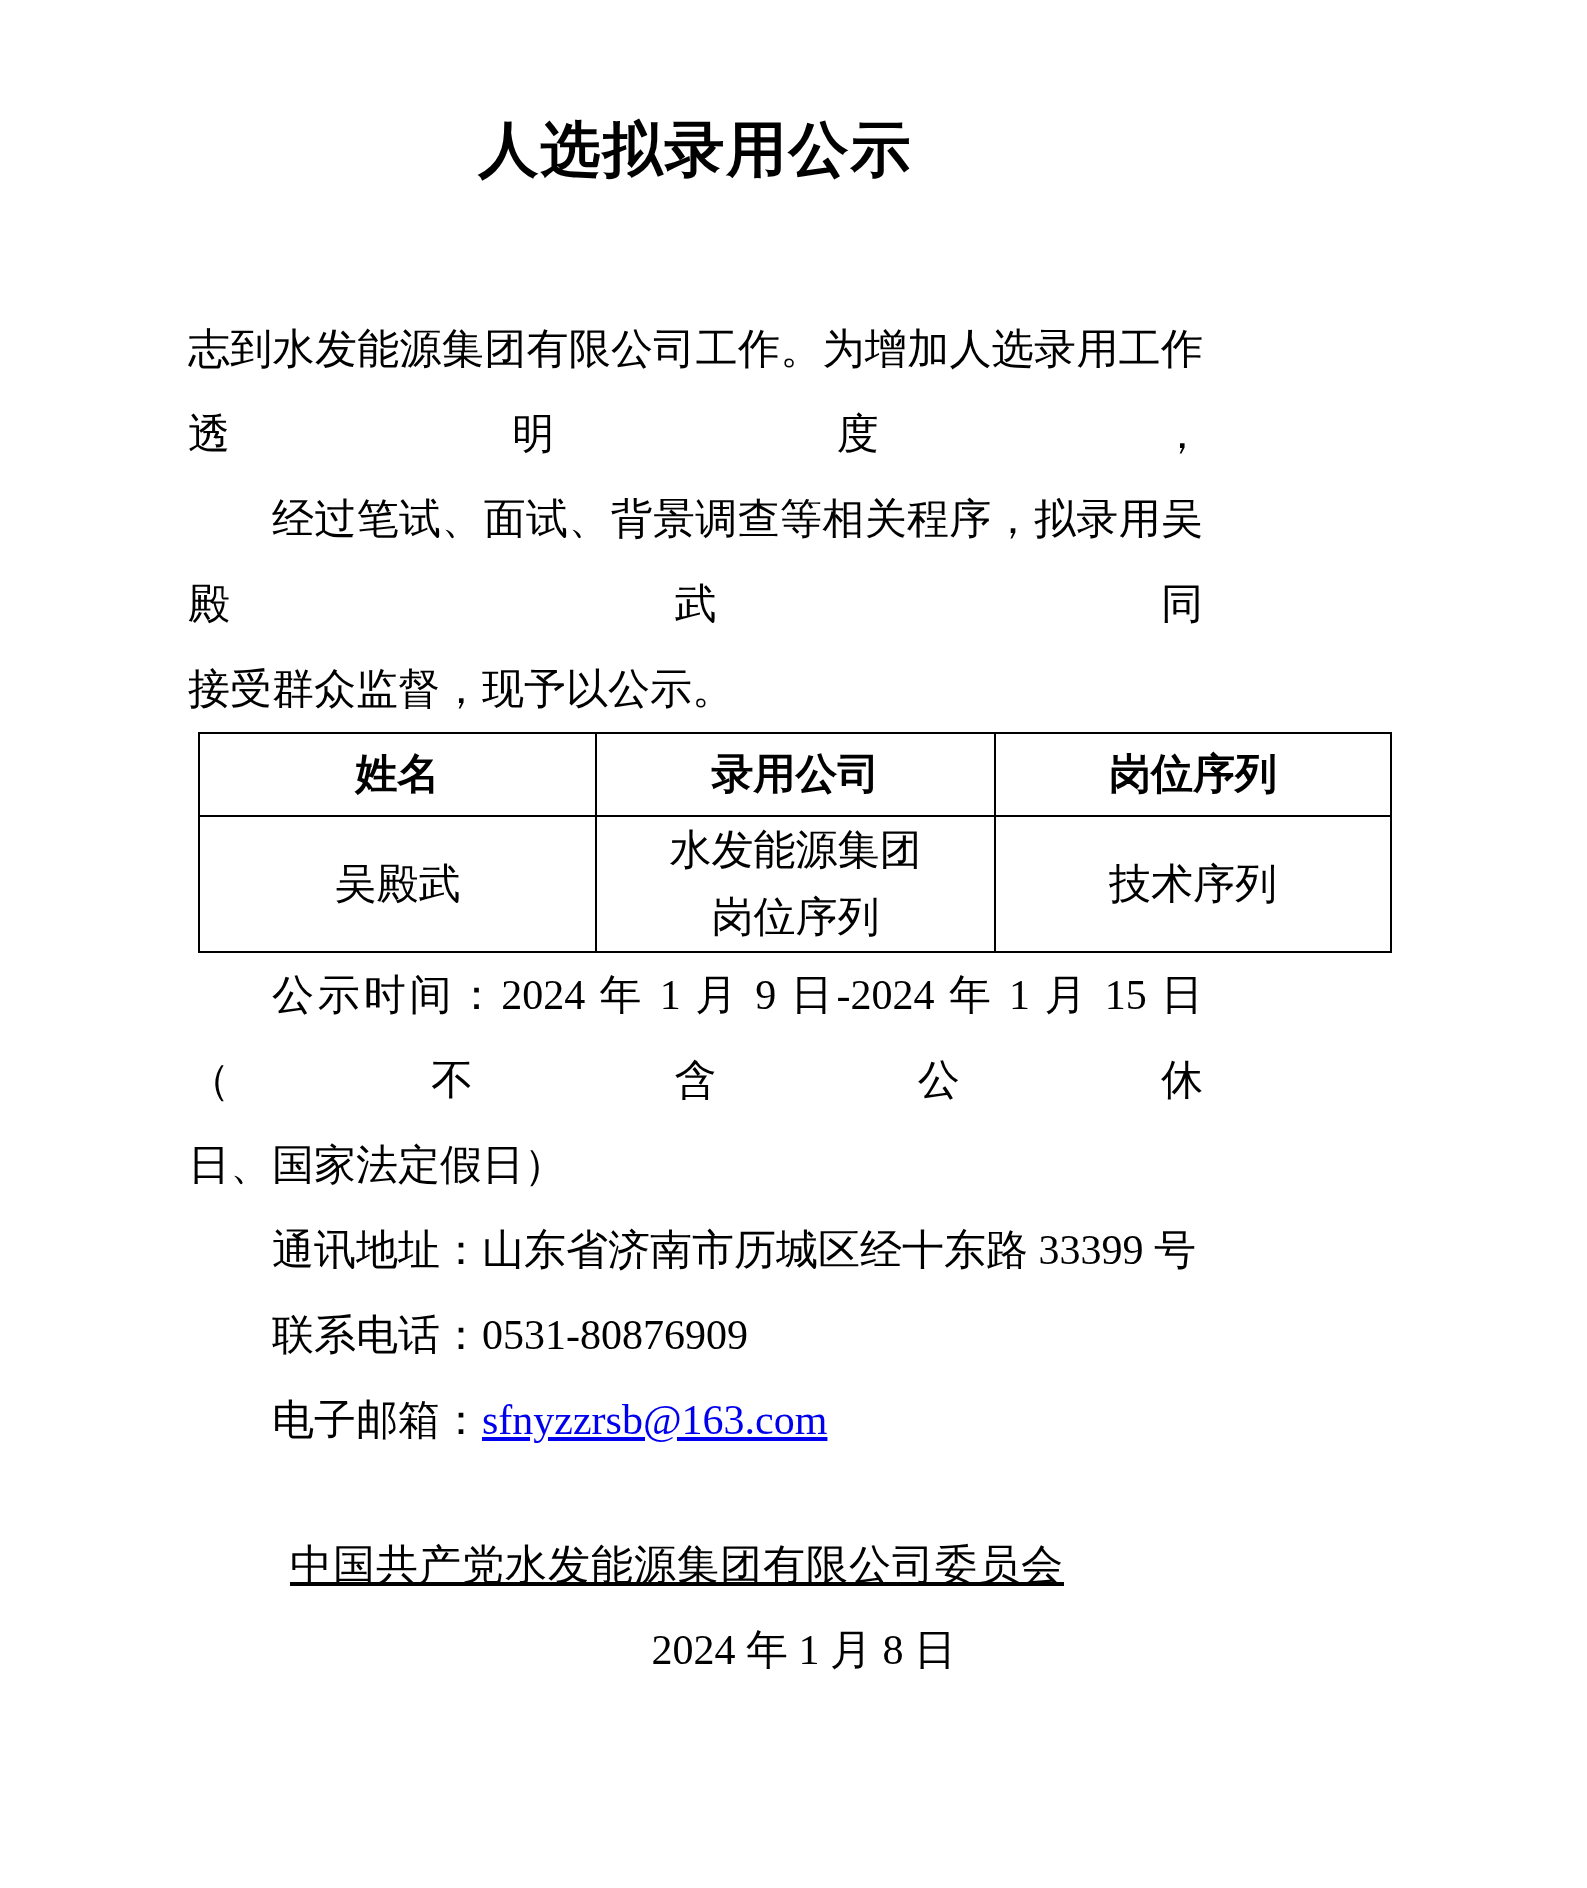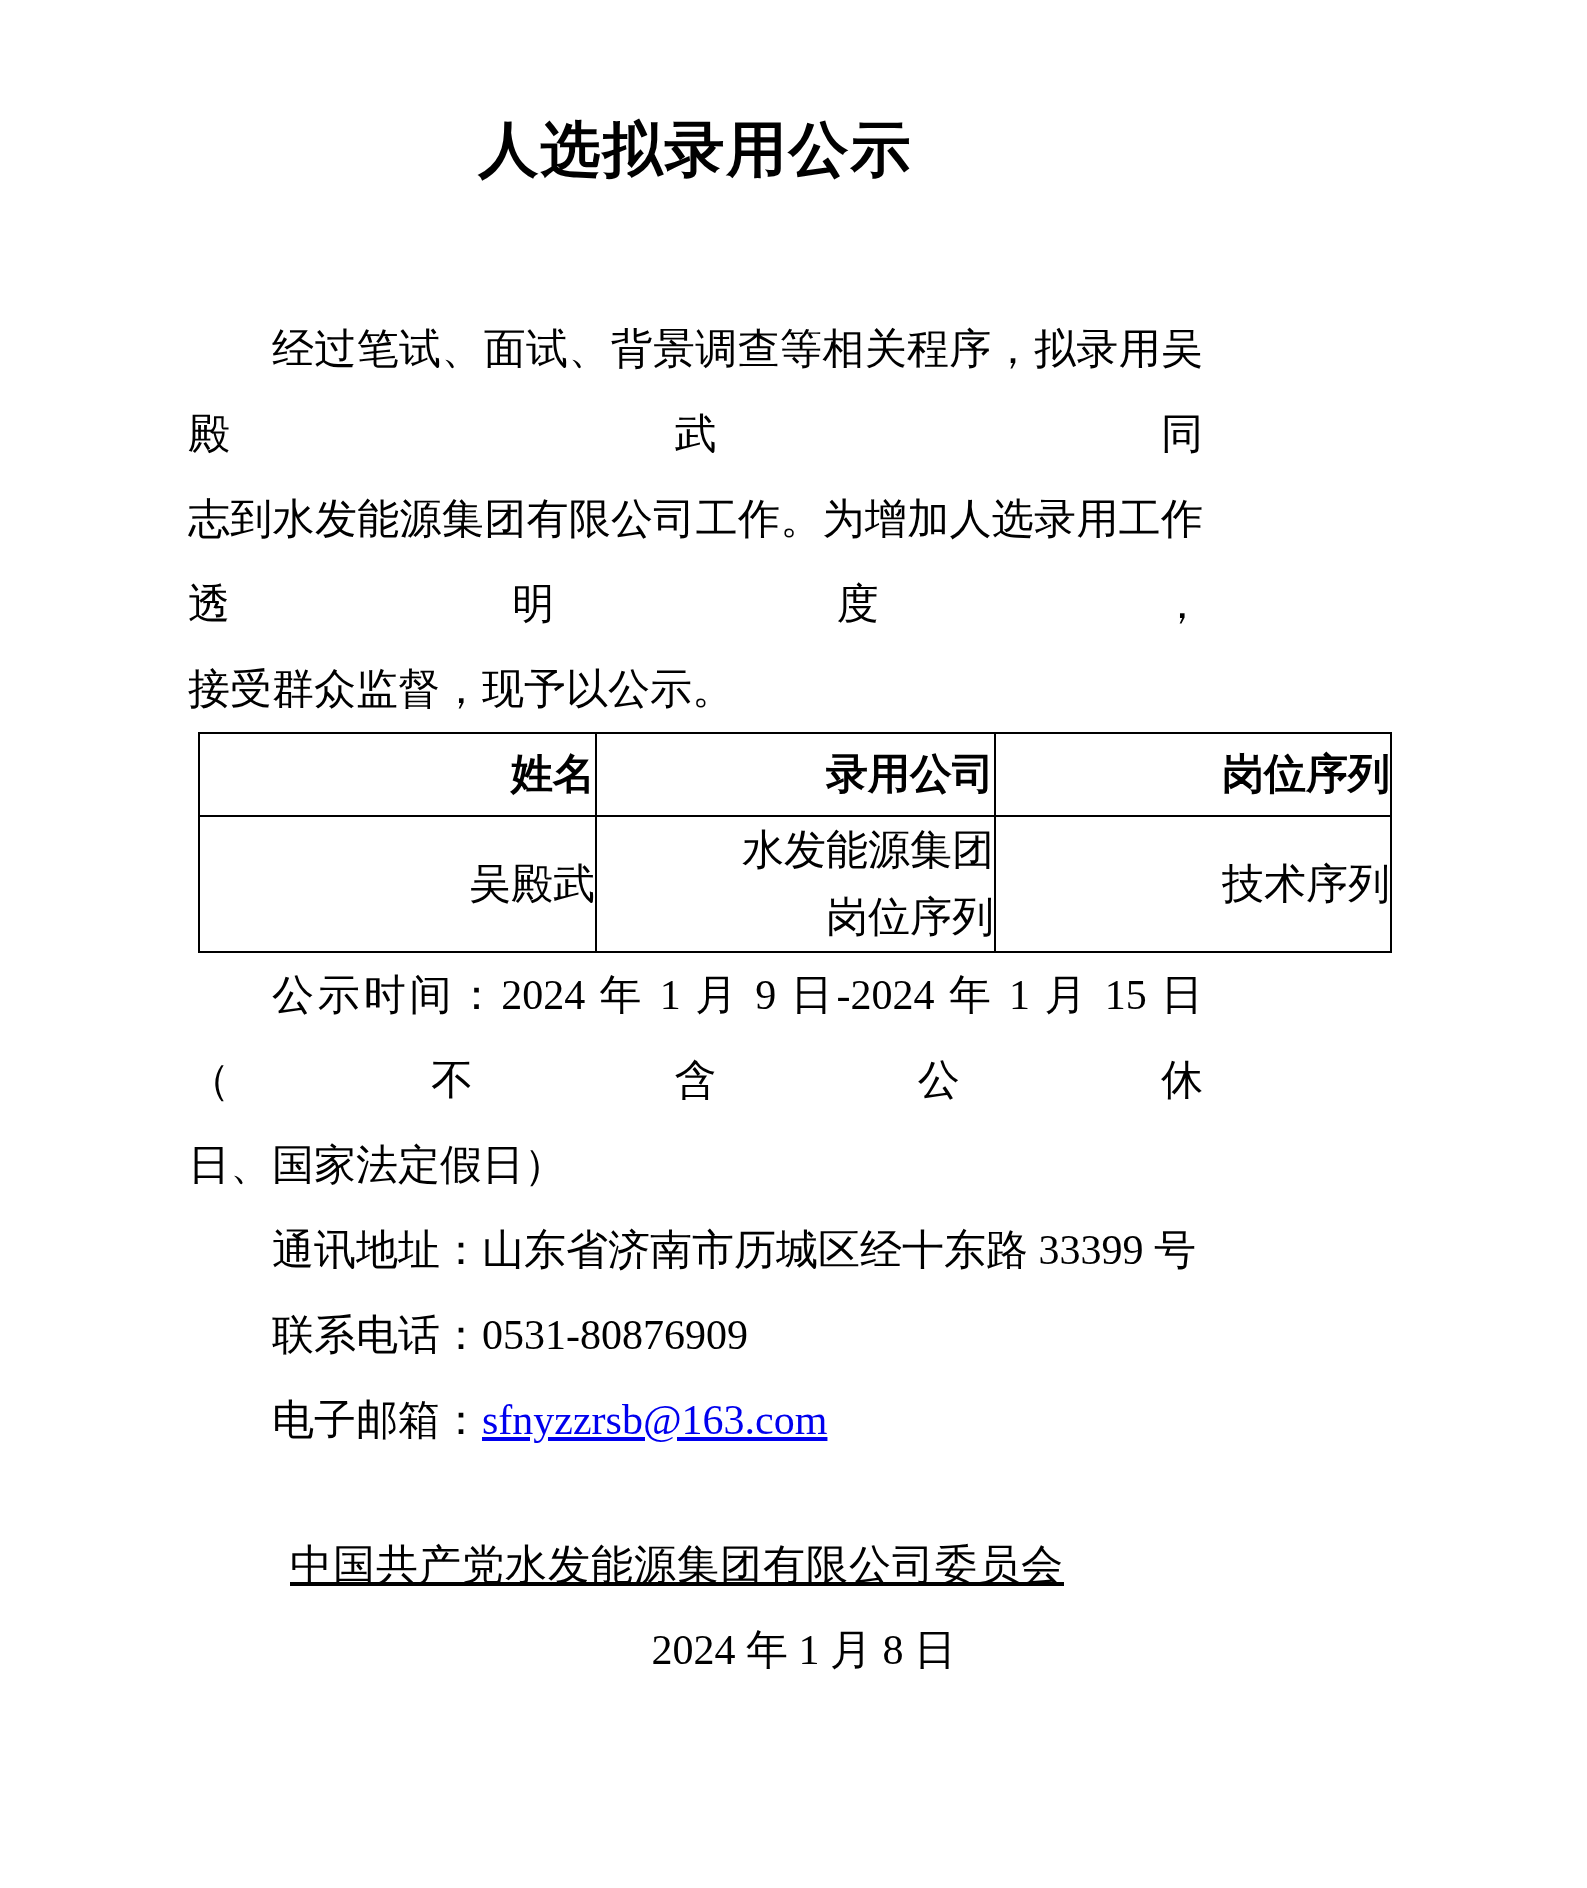--- a/index.html
+++ b/index.html
@@ -36,21 +36,21 @@
   }
   .indent { text-indent: 84px; }
   table.roster {
     border-collapse: collapse;
     table-layout: fixed;
     width: 1192px;
     margin-left: 10px;
   }
   table.roster th, table.roster td {
     border: 2px solid #000000;
-    text-align: right;
+    text-align: center;
     vertical-align: middle;
     font-size: 42px;
     padding: 0;
   }
   table.roster th {
     font-weight: bold;
     height: 81px;
     line-height: 81px;
   }
   table.roster td { height: 133px; }
@@ -72,22 +72,22 @@
 </head>
 <body>
 
 <div class="page">
 
   <div class="doc-title">人选拟录用公示</div>
 
   <div class="bodytext">
 
     <div>
+      <div class="full">志到水发能源集团有限公司工作。为增加人选录用工作透明度，</div>
       <div class="full indent">经过笔试、面试、背景调查等相关程序，拟录用吴殿武同</div>
-      <div class="full">志到水发能源集团有限公司工作。为增加人选录用工作透明度，</div>
       <div class="line">接受群众监督，现予以公示。</div>
     </div>
 
     <table class="roster">
       <colgroup>
         <col style="width:397px">
           <col style="width:399px">
           <col style="width:396px">
       </colgroup>
       <thead>

